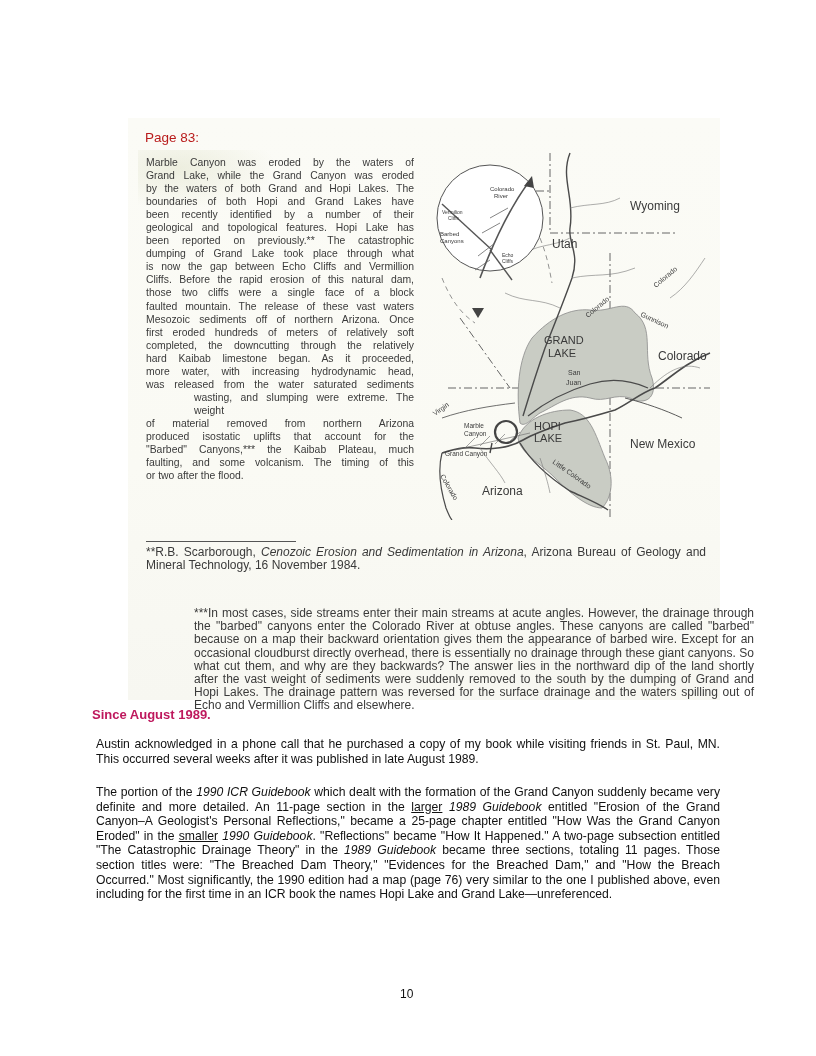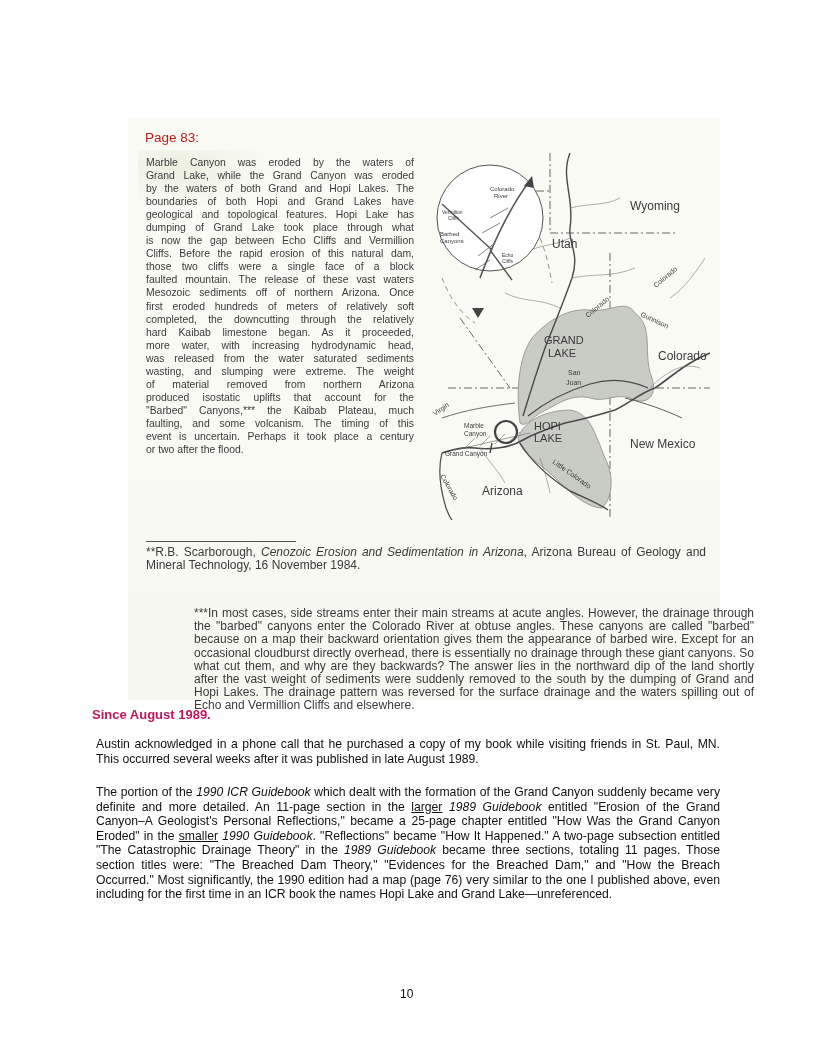--- a/index.html
+++ b/index.html
@@ -56,38 +56,39 @@
 <div class="scan"></div>
 <div class="scan-tint"></div>
 
 <div class="scan-heading">Page 83:</div>
 
 <div class="scan-body" id="scan-body">
     <p style="text-align-last: justify;">Marble Canyon was eroded by the waters of</p>
     <p style="text-align-last: justify;">Grand Lake, while the Grand Canyon was eroded</p>
     <p style="text-align-last: justify;">by the waters of both Grand and Hopi Lakes. The</p>
     <p style="text-align-last: justify;">boundaries of both Hopi and Grand Lakes have</p>
+    <p style="text-align-last: justify;">been recently identified by a number of their</p>
     <p style="text-align-last: justify;">geological and topological features. Hopi Lake has</p>
+    <p style="text-align-last: justify;">been reported on previously.** The catastrophic</p>
     <p style="text-align-last: justify;">dumping of Grand Lake took place through what</p>
     <p style="text-align-last: justify;">is now the gap between Echo Cliffs and Vermillion</p>
     <p style="text-align-last: justify;">Cliffs. Before the rapid erosion of this natural dam,</p>
     <p style="text-align-last: justify;">those two cliffs were a single face of a block</p>
     <p style="text-align-last: justify;">faulted mountain. The release of these vast waters</p>
     <p style="text-align-last: justify;">Mesozoic sediments off of northern Arizona. Once</p>
     <p style="text-align-last: justify;">first eroded hundreds of meters of relatively soft</p>
     <p style="text-align-last: justify;">completed, the downcutting through the relatively</p>
     <p style="text-align-last: justify;">hard Kaibab limestone began. As it proceeded,</p>
     <p style="text-align-last: justify;">more water, with increasing hydrodynamic head,</p>
     <p style="text-align-last: justify;">was released from the water saturated sediments</p>
-    <p style="text-align-last: justify;">wasting, and slumping were extreme. The weight</p>
+    <p style="text-align-last: justify; margin-left: 48px;">wasting, and slumping were extreme. The weight</p>
     <p style="text-align-last: justify;">of material removed from northern Arizona</p>
     <p style="text-align-last: justify;">produced isostatic uplifts that account for the</p>
     <p style="text-align-last: justify;">"Barbed" Canyons,*** the Kaibab Plateau, much</p>
     <p style="text-align-last: justify;">faulting, and some volcanism. The timing of this</p>
-    <p style="text-align-last: justify;">event is uncertain. Perhaps it took place a century</p>
     <p>or two after the flood.</p>
   </div>
 
 <div class="fn-rule"></div>
 <div class="footnote fn1"><span>**R.B. Scarborough, </span><i>Cenozoic Erosion and Sedimentation in Arizona</i><span>, Arizona Bureau of Geology and Mineral Technology, 16 November 1984.</span></div>
 <div class="footnote fn2">***In most cases, side streams enter their main streams at acute angles. However, the drainage through the "barbed" canyons enter the Colorado River at obtuse angles. These canyons are called "barbed" because on a map their backward orientation gives them the appearance of barbed wire. Except for an occasional cloudburst directly overhead, there is essentially no drainage through these giant canyons. So what cut them, and why are they backwards? The answer lies in the northward dip of the land shortly after the vast weight of sediments were suddenly removed to the south by the dumping of Grand and Hopi Lakes. The drainage pattern was reversed for the surface drainage and the waters spilling out of Echo and Vermillion Cliffs and elsewhere.</div>
 
 <svg class="map" viewBox="0 0 300 372" xmlns="http://www.w3.org/2000/svg">
 
   <g stroke="#666" stroke-width="1" fill="none" stroke-dasharray="8,3,2,3">

